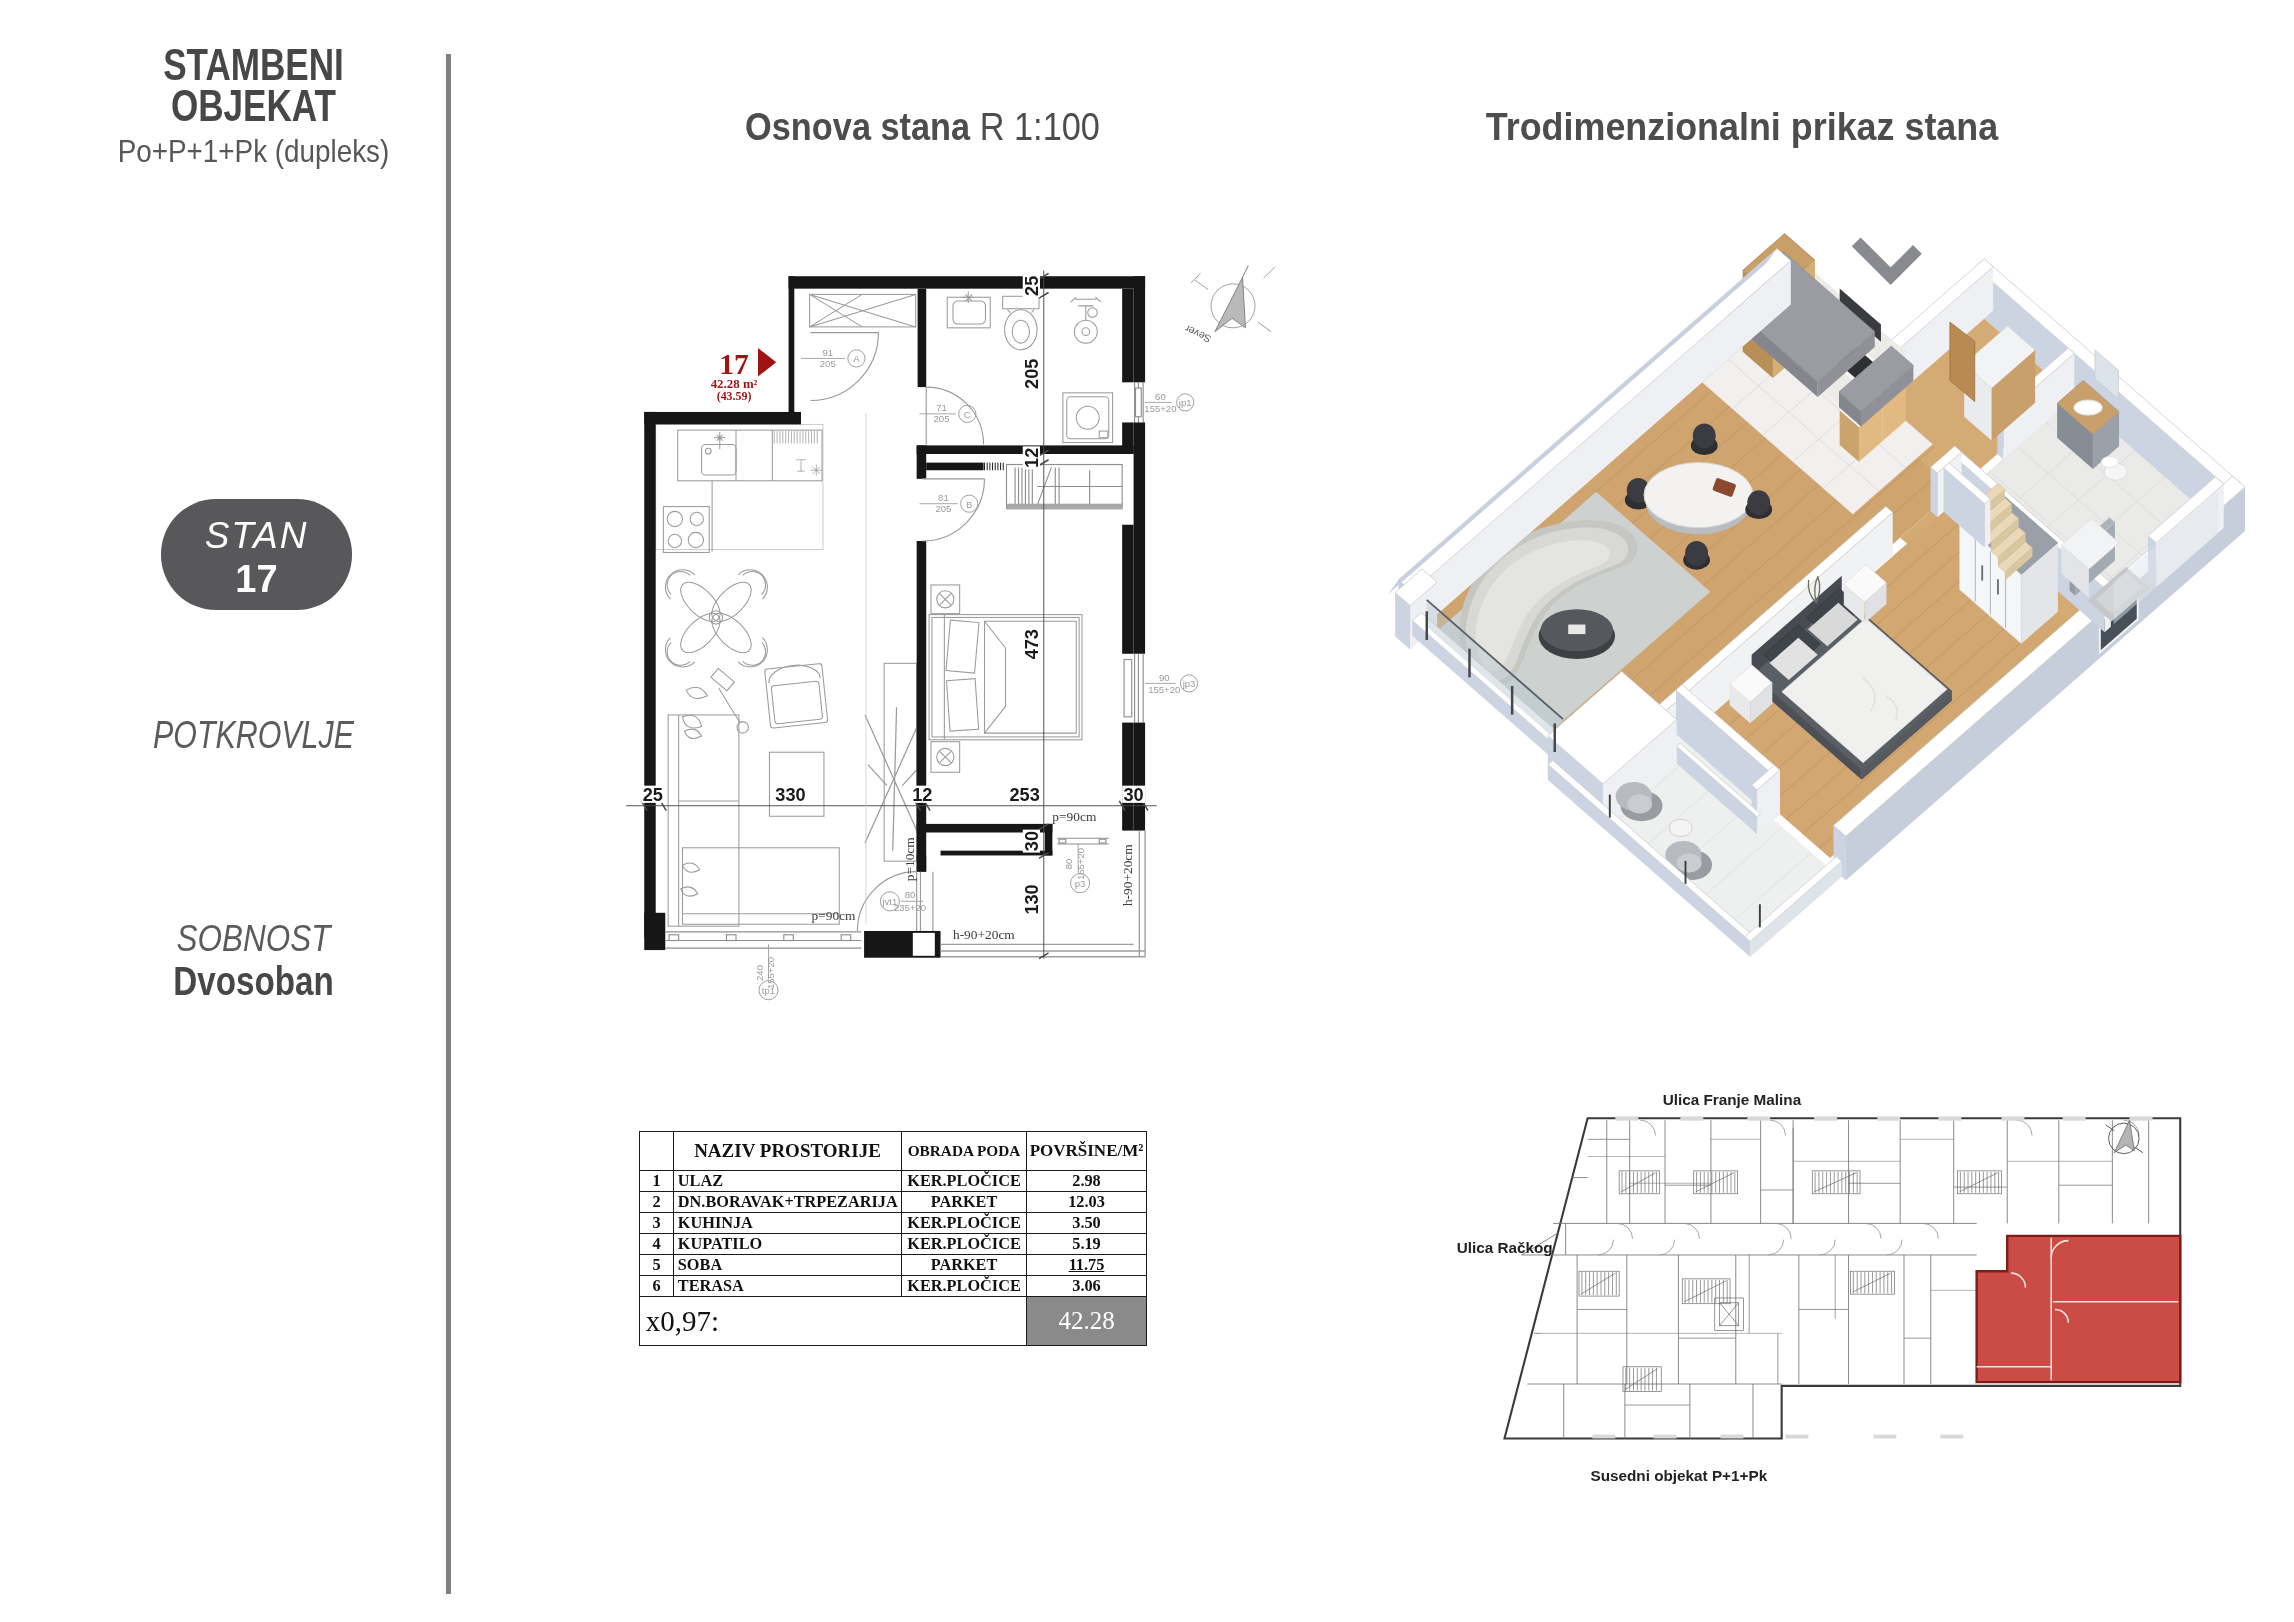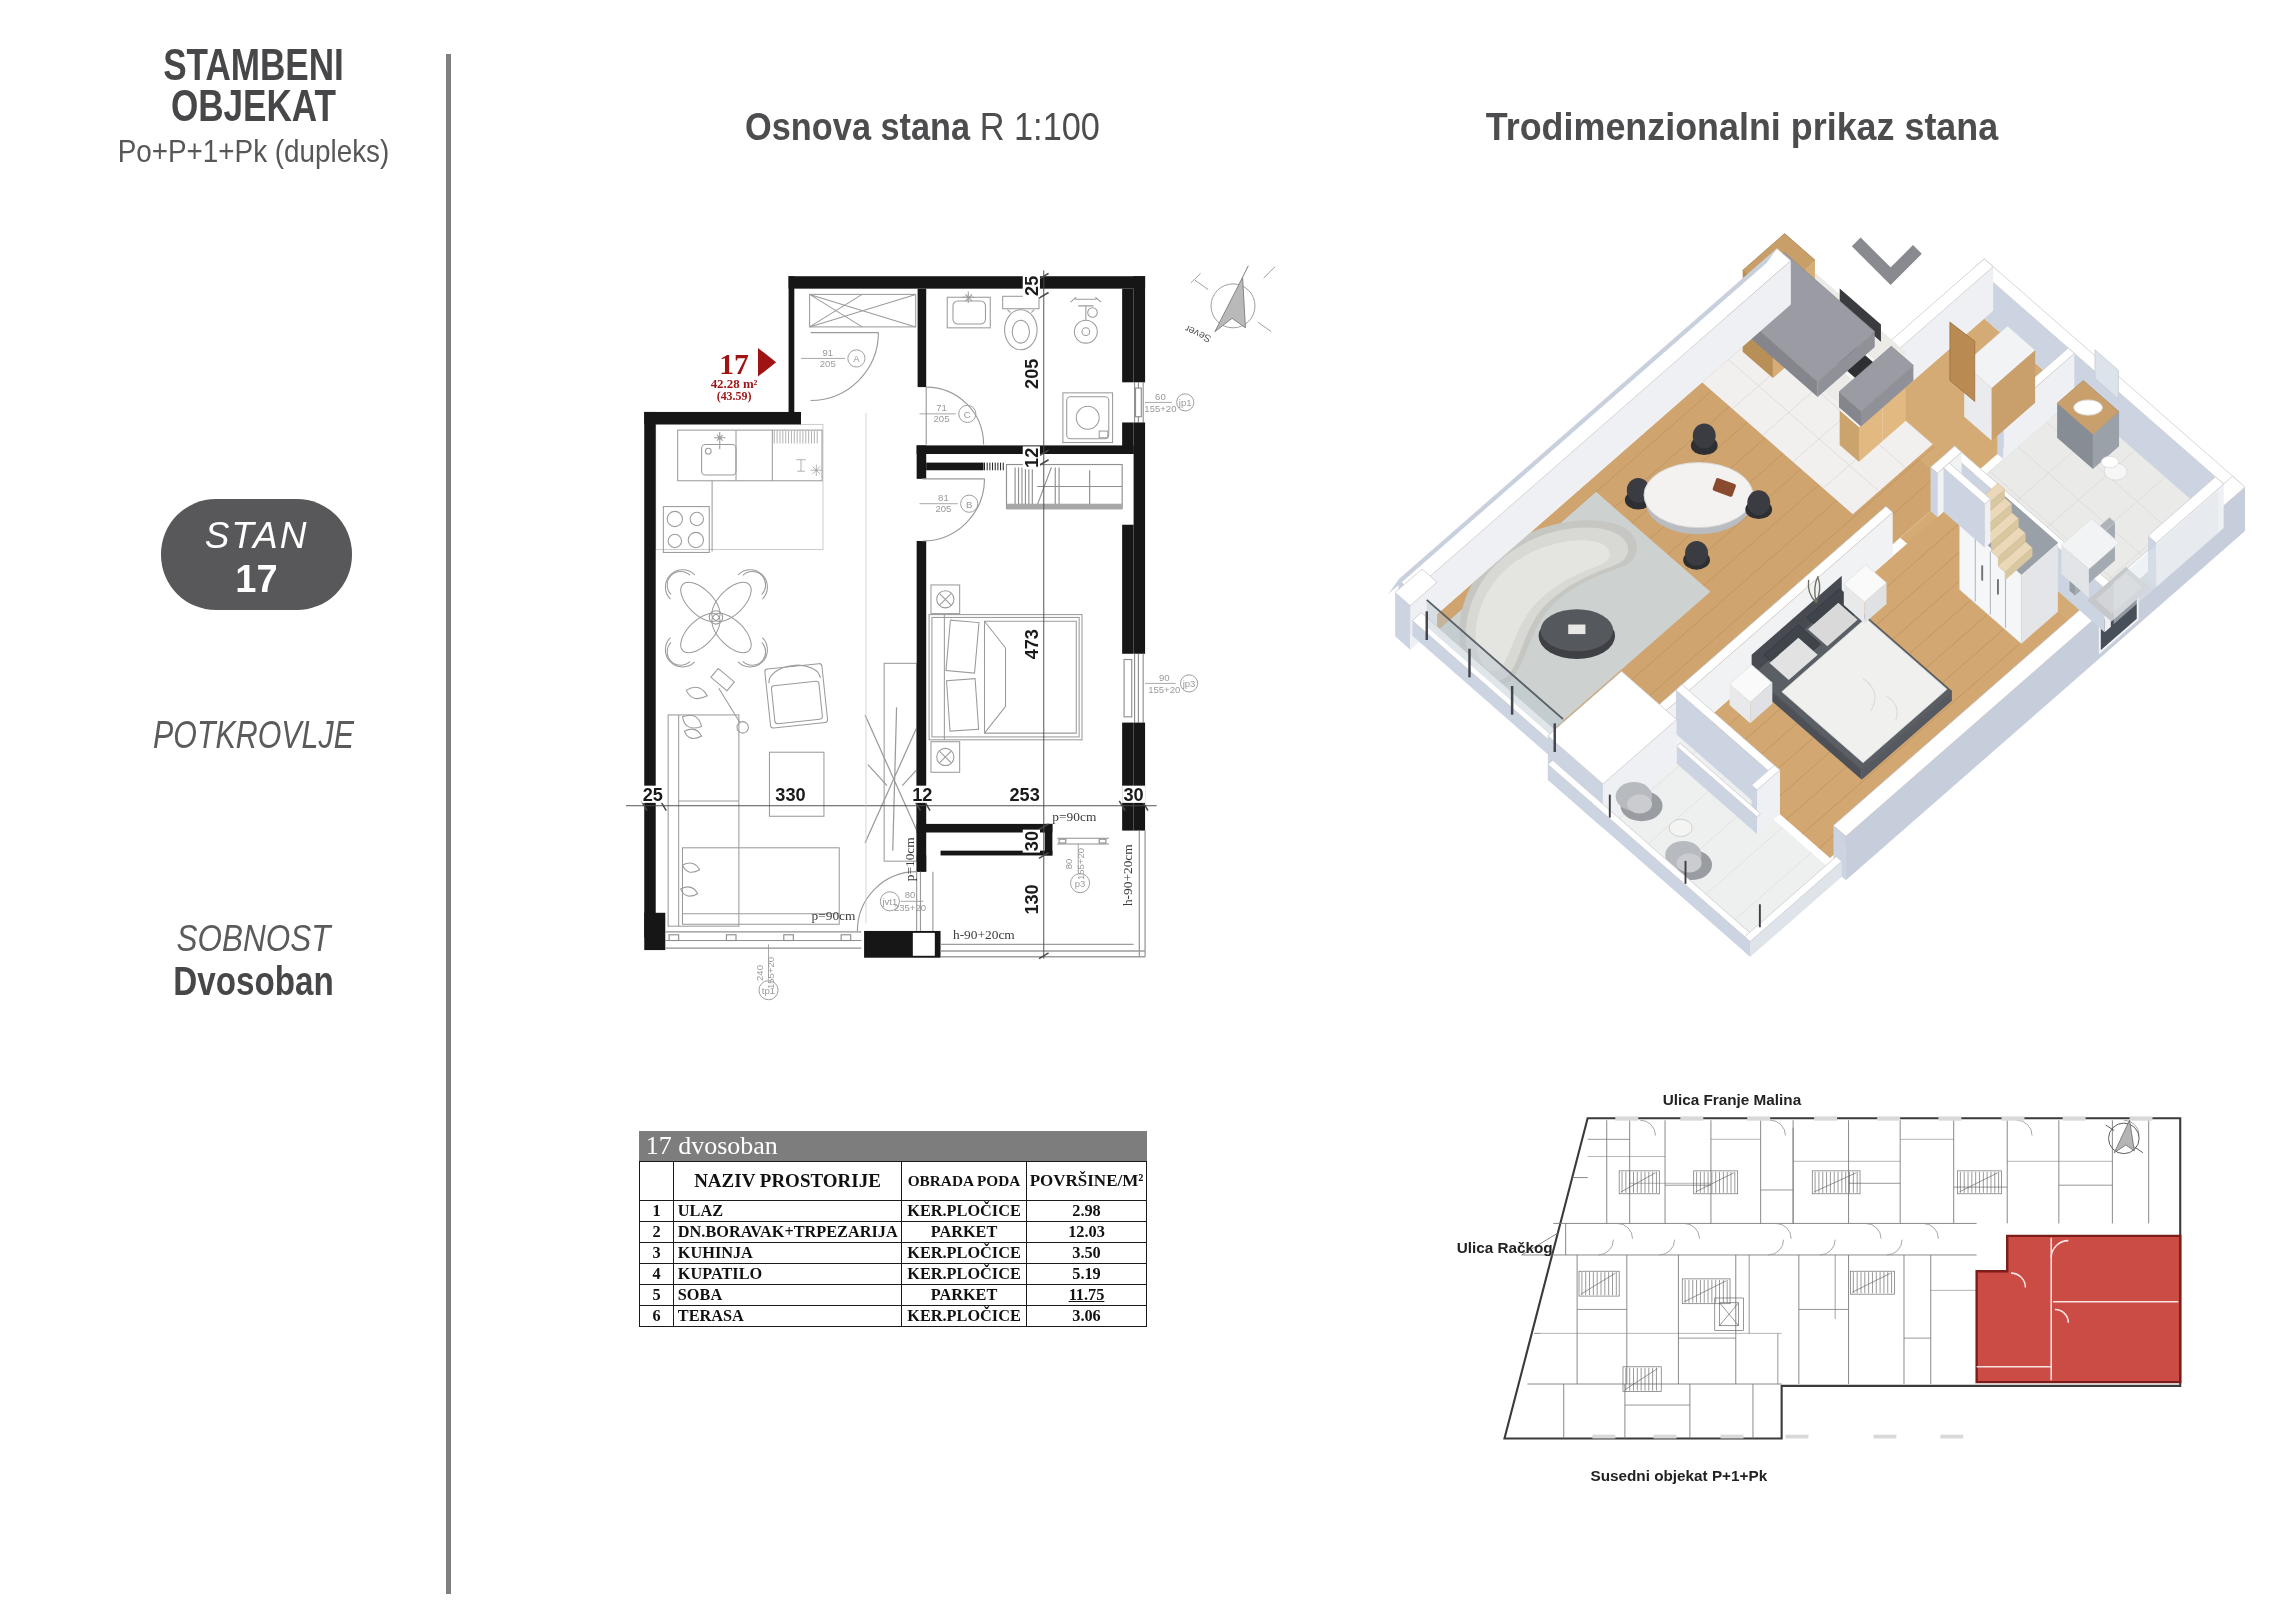--- a/index.html
+++ b/index.html
@@ -878,21 +878,20 @@
 <text x="1812" y="1156" font-family="Liberation Sans,sans-serif" font-weight="bold" font-size="16" fill="#222" text-anchor="middle">Ulica Franje Malina</text>
 
 <text x="1524" y="1311" font-family="Liberation Sans,sans-serif" font-weight="bold" font-size="16" fill="#222">Ulica Račkog</text>
 
 <text x="1664" y="1550" font-family="Liberation Sans,sans-serif" font-weight="bold" font-size="16" fill="#222">Susedni objekat P+1+Pk</text>
 </g>
 </svg>
 
 <div class="abs" style="left:639px;top:1131px;width:508px;">
 
-<div style="background:#7d7d7d;color:#fff;font-family:'Liberation Serif',serif;font-size:26px;height:30px;line-height:29px;padding-left:6.7px;">17 dvosoban</div>
 <table class="area" style="width:508px;table-layout:fixed;">
 <colgroup>
         <col style="width:34px">
         <col style="width:228px">
         <col style="width:125px">
         <col style="width:120px">
       </colgroup>
 <tbody>
         <tr style="height:39px;font-weight:bold;text-align:center;white-space:nowrap;font-family:Liberation Serif, serif;">
           <td></td>
@@ -929,15 +928,19 @@
           <td style="padding-left:3.8px;">SOBA</td>
           <td style="text-align:center;">PARKET</td>
           <td style="text-align:center;text-decoration:underline;">11.75</td>
         </tr>
 <tr style="height:21px;font-size:16.3px;font-weight:bold;">
           <td style="text-align:center;">6</td>
           <td style="padding-left:3.8px;">TERASA</td>
           <td style="text-align:center;">KER.PLOČICE</td>
           <td style="text-align:center;">3.06</td>
         </tr>
+<tr style="height:49px;">
+          <td colspan="3" style="font-size:29px;padding-left:5.7px;">x0,97:</td>
+          <td style="text-align:center;font-size:25px;background:#8a8a8a;color:#fff;">42.28</td>
+        </tr>
 </tbody>
     </table>
 </div>
 
 </body></html>

